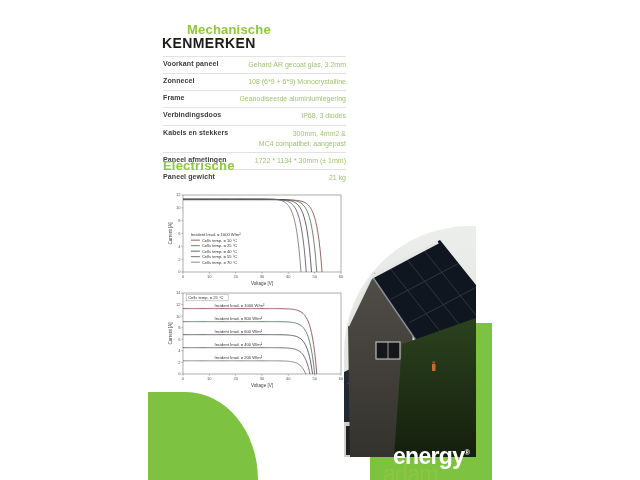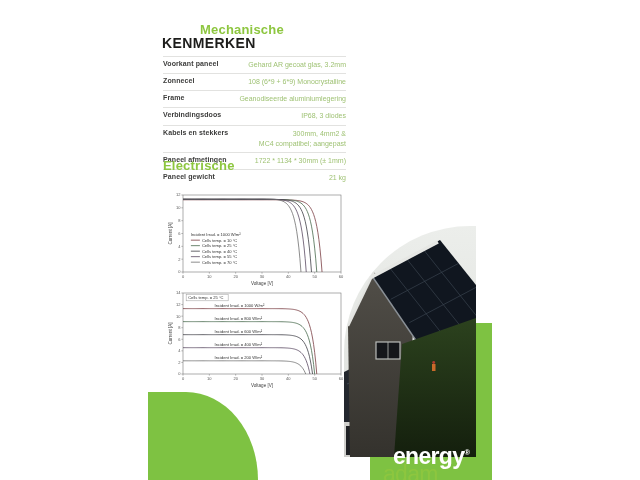--- a/index.html
+++ b/index.html
@@ -36,21 +36,21 @@
   .logo{position:absolute;left:383px;top:409px;line-height:1;margin-top:36px;}
   .logo .w1{display:block;margin-left:10px;font-size:23px;font-weight:800;color:#fff;letter-spacing:-.7px;}
   .logo .w1 sup{font-size:8px;font-weight:700;vertical-align:super;letter-spacing:0;}
   .logo .w2{display:block;margin-top:-5px;font-size:23px;font-weight:400;color:#8dc63f;letter-spacing:-.7px;}
 </style>
 </head>
 <body>
 
 <div class="page">
 
-  <div class="eyebrow" style="left:176px;top:22px;padding-left:24px;">Mechanische</div>
+  <div class="eyebrow" style="left:163px;top:22px;padding-left:24px;">Mechanische</div>
   <div class="big-title" style="left:162px;top:35px;">KENMERKEN</div>
 
   <div class="spec-table" id="spec-table">
       <div class="spec-row">
         <div class="spec-label">Voorkant paneel</div>
         <div class="spec-value">Gehard AR gecoat glas, 3.2mm</div>
       </div>
       <div class="spec-row">
         <div class="spec-label">Zonnecel</div>
         <div class="spec-value">108 (6*9 + 6*9) Monocrystalline</div>

